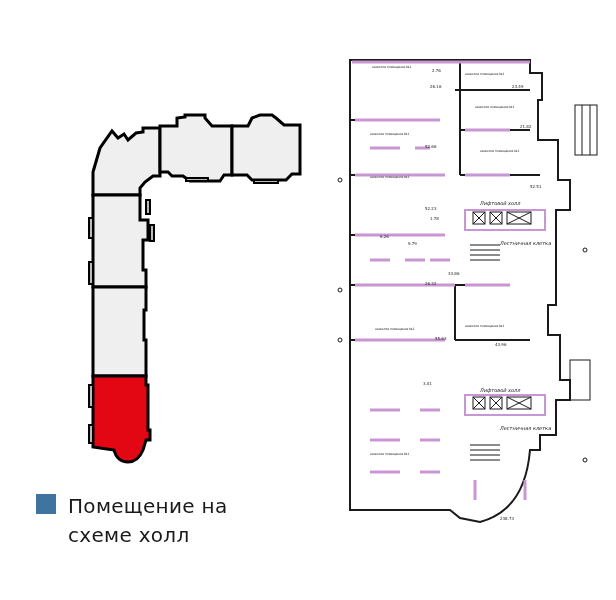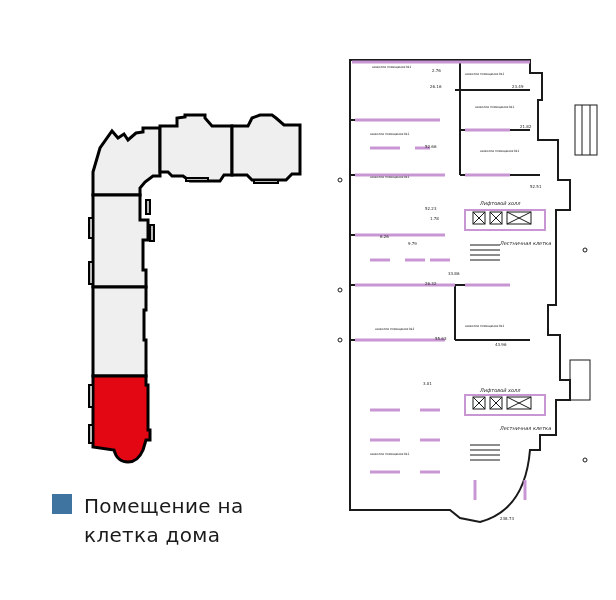--- a/index.html
+++ b/index.html
@@ -1,18 +1,18 @@
 <!DOCTYPE html>
 <html><head>
 <meta charset="utf-8">
 <style>
   html, body { margin:0; padding:0; }
   body { width:616px; height:600px; background:#ffffff; position:relative; overflow:hidden; font-family:"DejaVu Sans", sans-serif; }
   .key-plan { position:absolute; left:0; top:0; width:330px; height:480px; }
-  .legend { position:absolute; left:52px; top:492px; width:280px; height:70px; }
+  .legend { position:absolute; left:36px; top:492px; width:280px; height:70px; }
   .legend-swatch { position:absolute; left:0; top:2px; width:20px; height:20px; background:#3f73a0; }
   .legend-text { position:absolute; left:32px; top:0; font-family:"DejaVu Sans", sans-serif; font-size:20px; line-height:29px; color:#1a1a1a; letter-spacing:0.3px; width:240px; }
   .floor-plan { position:absolute; left:330px; top:40px; width:286px; height:560px; }
   .fp-label { font-family:"DejaVu Sans", sans-serif; fill:#222; }
 </style>
 </head>
 <body>
 
 <svg class="key-plan" viewBox="0 0 330 480" xmlns="http://www.w3.org/2000/svg">
 
@@ -37,21 +37,21 @@
     <rect x="150" y="225" width="4" height="16"></rect>
     <rect x="186" y="178" width="22" height="3"></rect>
     <rect x="254" y="180" width="24" height="3"></rect>
   </g>
 </svg>
 
 <div class="legend">
   <div class="legend-swatch"></div>
   <div class="legend-text">
     <div>Помещение на</div>
-    <div>клетка дома</div>
+    <div>схеме холл</div>
   </div>
 </div>
 
 <svg class="floor-plan" viewBox="0 0 286 560" xmlns="http://www.w3.org/2000/svg">
   <g fill="none" stroke="#1a1a1a" stroke-width="2">
 
     <path d="M20,20 L200,20 L200,33 L212,33 L212,60 L208,60 L208,100 L228,100 L228,140 L240,140 L240,170 L226,170 L226,265 L218,265 L218,295 L230,295 L230,340 L240,340 L240,360 L226,360 L226,395 L210,395 L210,410 L200,410 Q195,470 150,482 L130,478 L120,470 L20,470 Z"></path>
 
     <path d="M20,80 L110,80"></path>
     <path d="M20,135 L115,135"></path>

